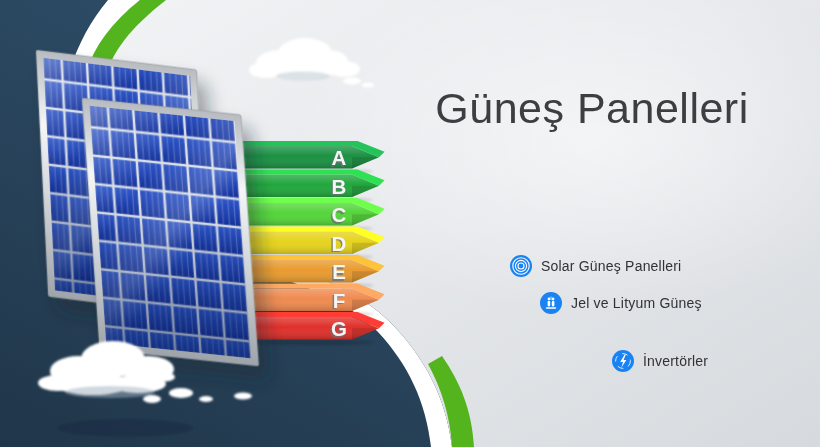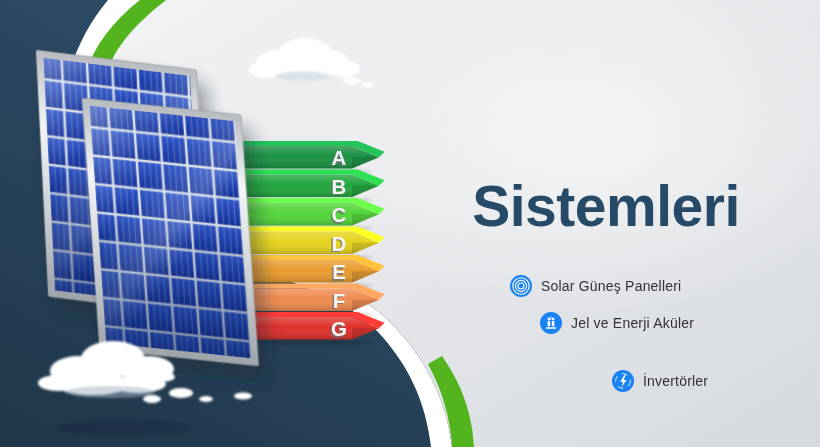--- a/index.html
+++ b/index.html
@@ -5,21 +5,21 @@
   html,body{margin:0;padding:0;background:#cfd3d7;}
   .stage{
     position:relative;width:820px;height:447px;overflow:hidden;
     font-family:"Liberation Sans",sans-serif;background:#e8eaed;
   }
   .stage svg.bg{position:absolute;left:0;top:0;}
   .title-line{position:absolute;transform:translateX(-50%);white-space:nowrap;line-height:1;}
   .t1{left:592px;top:87px;font-size:43px;font-weight:400;color:#3e3e40;letter-spacing:.5px;}
   .t2{left:604px;top:122px;font-size:57px;font-weight:700;color:#57b41f;letter-spacing:-.5px;}
   .t3{left:606px;top:178px;font-size:57px;font-weight:700;color:#264a68;letter-spacing:-.5px;}
-  .feature{position:absolute;display:flex;align-items:center;gap:9px;height:22px;margin-top:20px;}
+  .feature{position:absolute;display:flex;align-items:center;gap:9px;height:22px;}
   .f1{left:510px;top:255px;} .f2{left:540px;top:292px;}
   .f3{left:579px;top:329px;} .f4{left:612px;top:350px;}
   .f-icon{width:22px;height:22px;flex:0 0 22px;display:block;}
   .f-label{font-size:14px;color:#313235;white-space:nowrap;letter-spacing:.2px;}
   .arrow-letter{font:700 20.5px "Liberation Sans",sans-serif;fill:#f5f5f6;text-anchor:middle;}
   .arrow-letter-shadow{font:700 20.5px "Liberation Sans",sans-serif;fill:#6b7076;opacity:.75;text-anchor:middle;}
 </style>
 </head>
 <body>
 
@@ -198,21 +198,21 @@
     <ellipse cx="58" cy="383" rx="20" ry="8" fill="#ffffff"></ellipse>
     <ellipse cx="110" cy="392" rx="45" ry="6" fill="#9fb2c0" opacity="0.5"></ellipse>
     <ellipse cx="165" cy="377" rx="10" ry="4.5" fill="#ffffff"></ellipse>
     <ellipse cx="152" cy="399" rx="9" ry="4" fill="#ffffff"></ellipse>
     <ellipse cx="181" cy="393" rx="12" ry="5" fill="#ffffff"></ellipse>
     <ellipse cx="206" cy="399" rx="7" ry="3" fill="#ffffff"></ellipse>
     <ellipse cx="243" cy="396" rx="9" ry="3.5" fill="#ffffff"></ellipse>
   </g>
 </svg>
 
-<div class="title-line t3">Sistemleri</div>
+<div class="title-line t1">Güneş Panelleri</div>
 
 <div class="feature f1">
   <svg class="f-icon" viewBox="0 0 22 22">
     <circle cx="11" cy="11" r="11" fill="#1a83f4"></circle>
     <circle cx="11" cy="11" r="8.2" fill="none" stroke="#fff" stroke-width="1.1"></circle>
     <circle cx="11" cy="11" r="5.6" fill="none" stroke="#fff" stroke-width="1.1"></circle>
     <circle cx="11" cy="11" r="3" fill="none" stroke="#fff" stroke-width="1.1"></circle>
   </svg>
   <span class="f-label">Solar Güneş Panelleri</span>
 </div>
@@ -220,21 +220,21 @@
 <div class="feature f2">
   <svg class="f-icon" viewBox="0 0 22 22">
     <circle cx="11" cy="11" r="11" fill="#1a83f4"></circle>
     <rect x="5.8" y="15.2" width="10.4" height="1.6" rx="0.8" fill="#fff"></rect>
     <rect x="7.6" y="8.8" width="2.6" height="5.6" rx="1.1" fill="#fff"></rect>
     <rect x="11.8" y="8.8" width="2.6" height="5.6" rx="1.1" fill="#fff"></rect>
     <circle cx="8.9" cy="6.9" r="1.3" fill="#fff"></circle>
     <circle cx="13.1" cy="6.9" r="1.3" fill="#fff"></circle>
     <rect x="10.6" y="4.6" width="0.8" height="3.4" fill="#fff"></rect>
   </svg>
-  <span class="f-label">Jel ve Enerji Aküler</span>
+  <span class="f-label">Jel ve Lityum Güneş</span>
 </div>
 
 
 <div class="feature f4">
   <svg class="f-icon" viewBox="0 0 22 22">
     <circle cx="11" cy="11" r="11" fill="#1a83f4"></circle>
     <circle cx="11" cy="11" r="7.4" fill="none" stroke="#fff" stroke-opacity="0.8" stroke-width="1" stroke-dasharray="6 5.2"></circle>
     <polygon points="12.6,4.6 8.2,12 11,12 9.4,17.4 14.4,10 11.6,10 13.8,4.6" fill="#fff"></polygon>
   </svg>
   <span class="f-label">İnvertörler</span>

